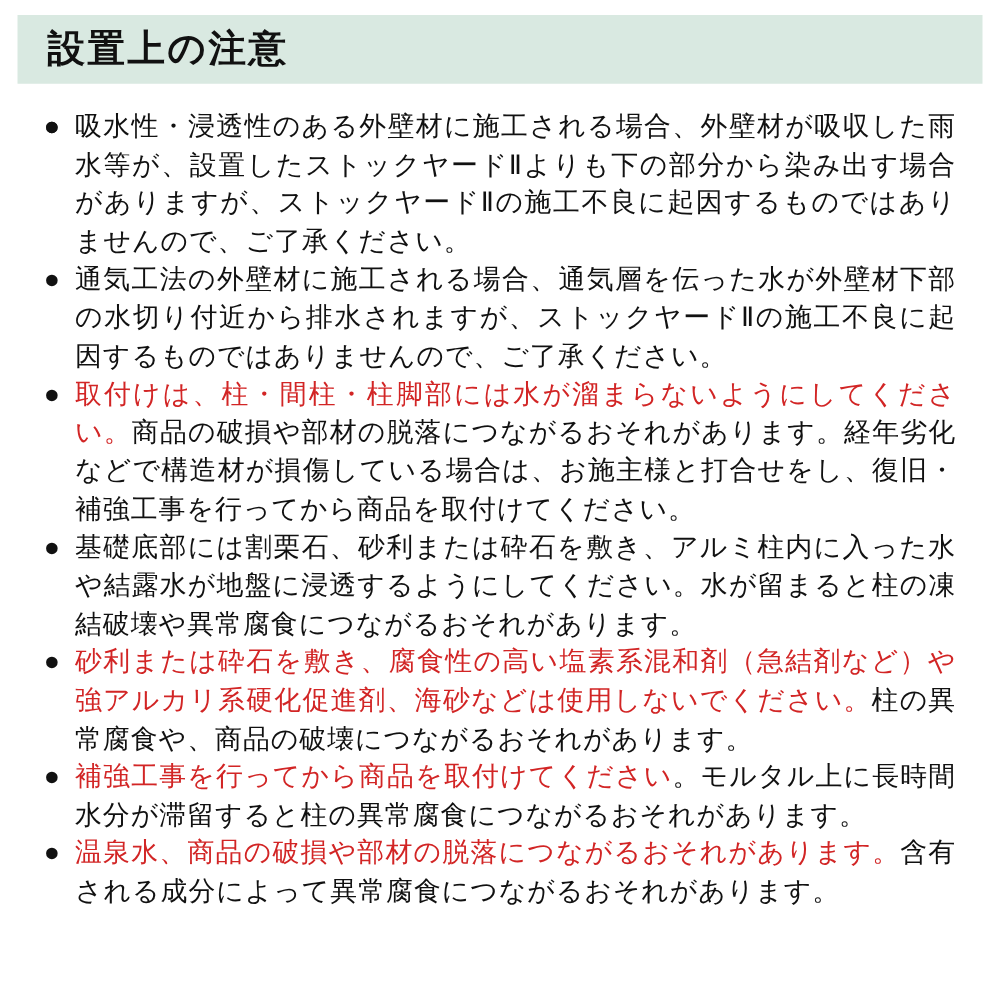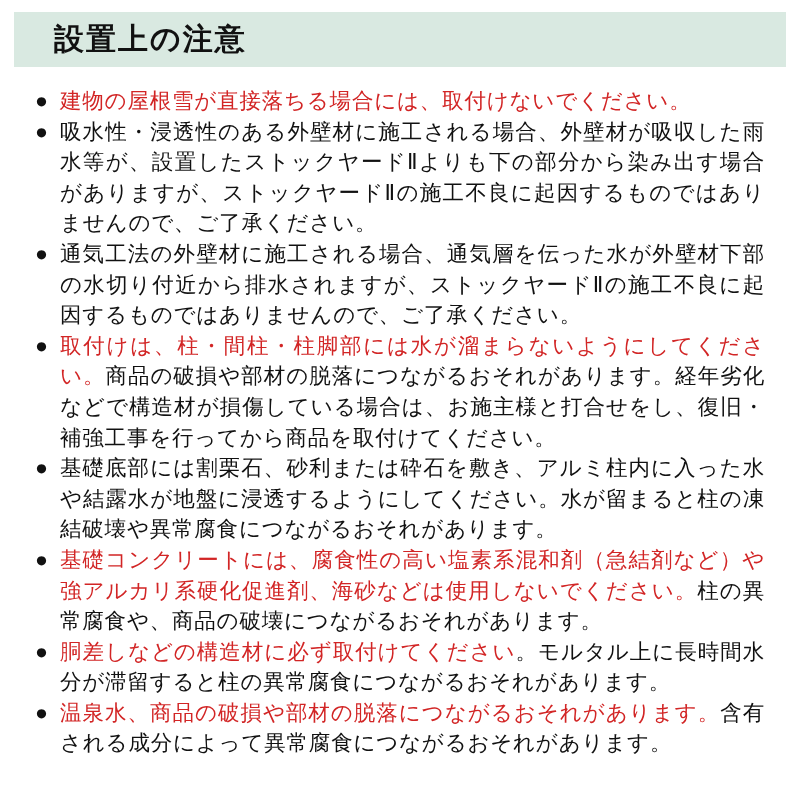--- a/index.html
+++ b/index.html
@@ -19,21 +19,21 @@
     position: absolute;
     left: 14px;
     top: 12px;
     width: 772px;
     height: 55px;
     background: var(--header-bg, #d9e9e1);
     display: flex;
     align-items: center;
   }
   .header h1 {
-    margin: 16px;
+    margin: 0;
     padding-left: 24px;
     font-size: 30px;
     font-weight: bold;
     letter-spacing: 2px;
     color: var(--ink, #111111);
   }
   .notes {
     position: absolute;
     left: 37px;
     top: 86px;
@@ -62,22 +62,22 @@
   .seg.black { color: var(--ink, #111111); }
 </style>
 </head>
 <body>
 
 <div class="page">
   <header class="header">
     <h1>設置上の注意</h1>
   </header>
   <ul class="notes" id="notes-list">
-      <li class="note-item"><span class="bullet">●</span><span class="seg red">建物の屋根雪が直接落ちる場合には、取付けないでください。</span></li>
+      <li class="note-item"><span class="bullet">●</span></li>
       <li class="note-item"><span class="bullet">●</span><span class="seg black">吸水性・浸透性のある外壁材に施工される場合、外壁材が吸収した雨水等が、設置したストックヤードⅡよりも下の部分から染み出す場合がありますが、ストックヤードⅡの施工不良に起因するものではありませんので、ご了承ください。</span></li>
       <li class="note-item"><span class="bullet">●</span><span class="seg black">通気工法の外壁材に施工される場合、通気層を伝った水が外壁材下部の水切り付近から排水されますが、ストックヤードⅡの施工不良に起因するものではありませんので、ご了承ください。</span></li>
       <li class="note-item"><span class="bullet">●</span><span class="seg red">取付けは、柱・間柱・柱脚部には水が溜まらないようにしてください。</span><span class="seg black">商品の破損や部材の脱落につながるおそれがあります。経年劣化などで構造材が損傷している場合は、お施主様と打合せをし、復旧・補強工事を行ってから商品を取付けてください。</span></li>
       <li class="note-item"><span class="bullet">●</span><span class="seg black">基礎底部には割栗石、砂利または砕石を敷き、アルミ柱内に入った水や結露水が地盤に浸透するようにしてください。水が留まると柱の凍結破壊や異常腐食につながるおそれがあります。</span></li>
-      <li class="note-item"><span class="bullet">●</span><span class="seg red">基礎コンクリートには、腐食性の高い塩素系混和剤（急結剤など）や強アルカリ系硬化促進剤、海砂などは使用しないでください。</span><span class="seg black">柱の異常腐食や、商品の破壊につながるおそれがあります。</span></li>
-      <li class="note-item"><span class="bullet">●</span><span class="seg red">胴差しなどの構造材に必ず取付けてください</span><span class="seg black">。モルタル上に長時間水分が滞留すると柱の異常腐食につながるおそれがあります。</span></li>
+      <li class="note-item"><span class="bullet">●</span><span class="seg red">砂利または砕石を敷き、腐食性の高い塩素系混和剤（急結剤など）や強アルカリ系硬化促進剤、海砂などは使用しないでください。</span><span class="seg black">柱の異常腐食や、商品の破壊につながるおそれがあります。</span></li>
+      <li class="note-item"><span class="bullet">●</span><span class="seg red">補強工事を行ってから商品を取付けてください</span><span class="seg black">。モルタル上に長時間水分が滞留すると柱の異常腐食につながるおそれがあります。</span></li>
       <li class="note-item"><span class="bullet">●</span><span class="seg red">温泉水、商品の破損や部材の脱落につながるおそれがあります。</span><span class="seg black">含有される成分によって異常腐食につながるおそれがあります。</span></li>
     </ul>
 </div>
 
 </body></html>

